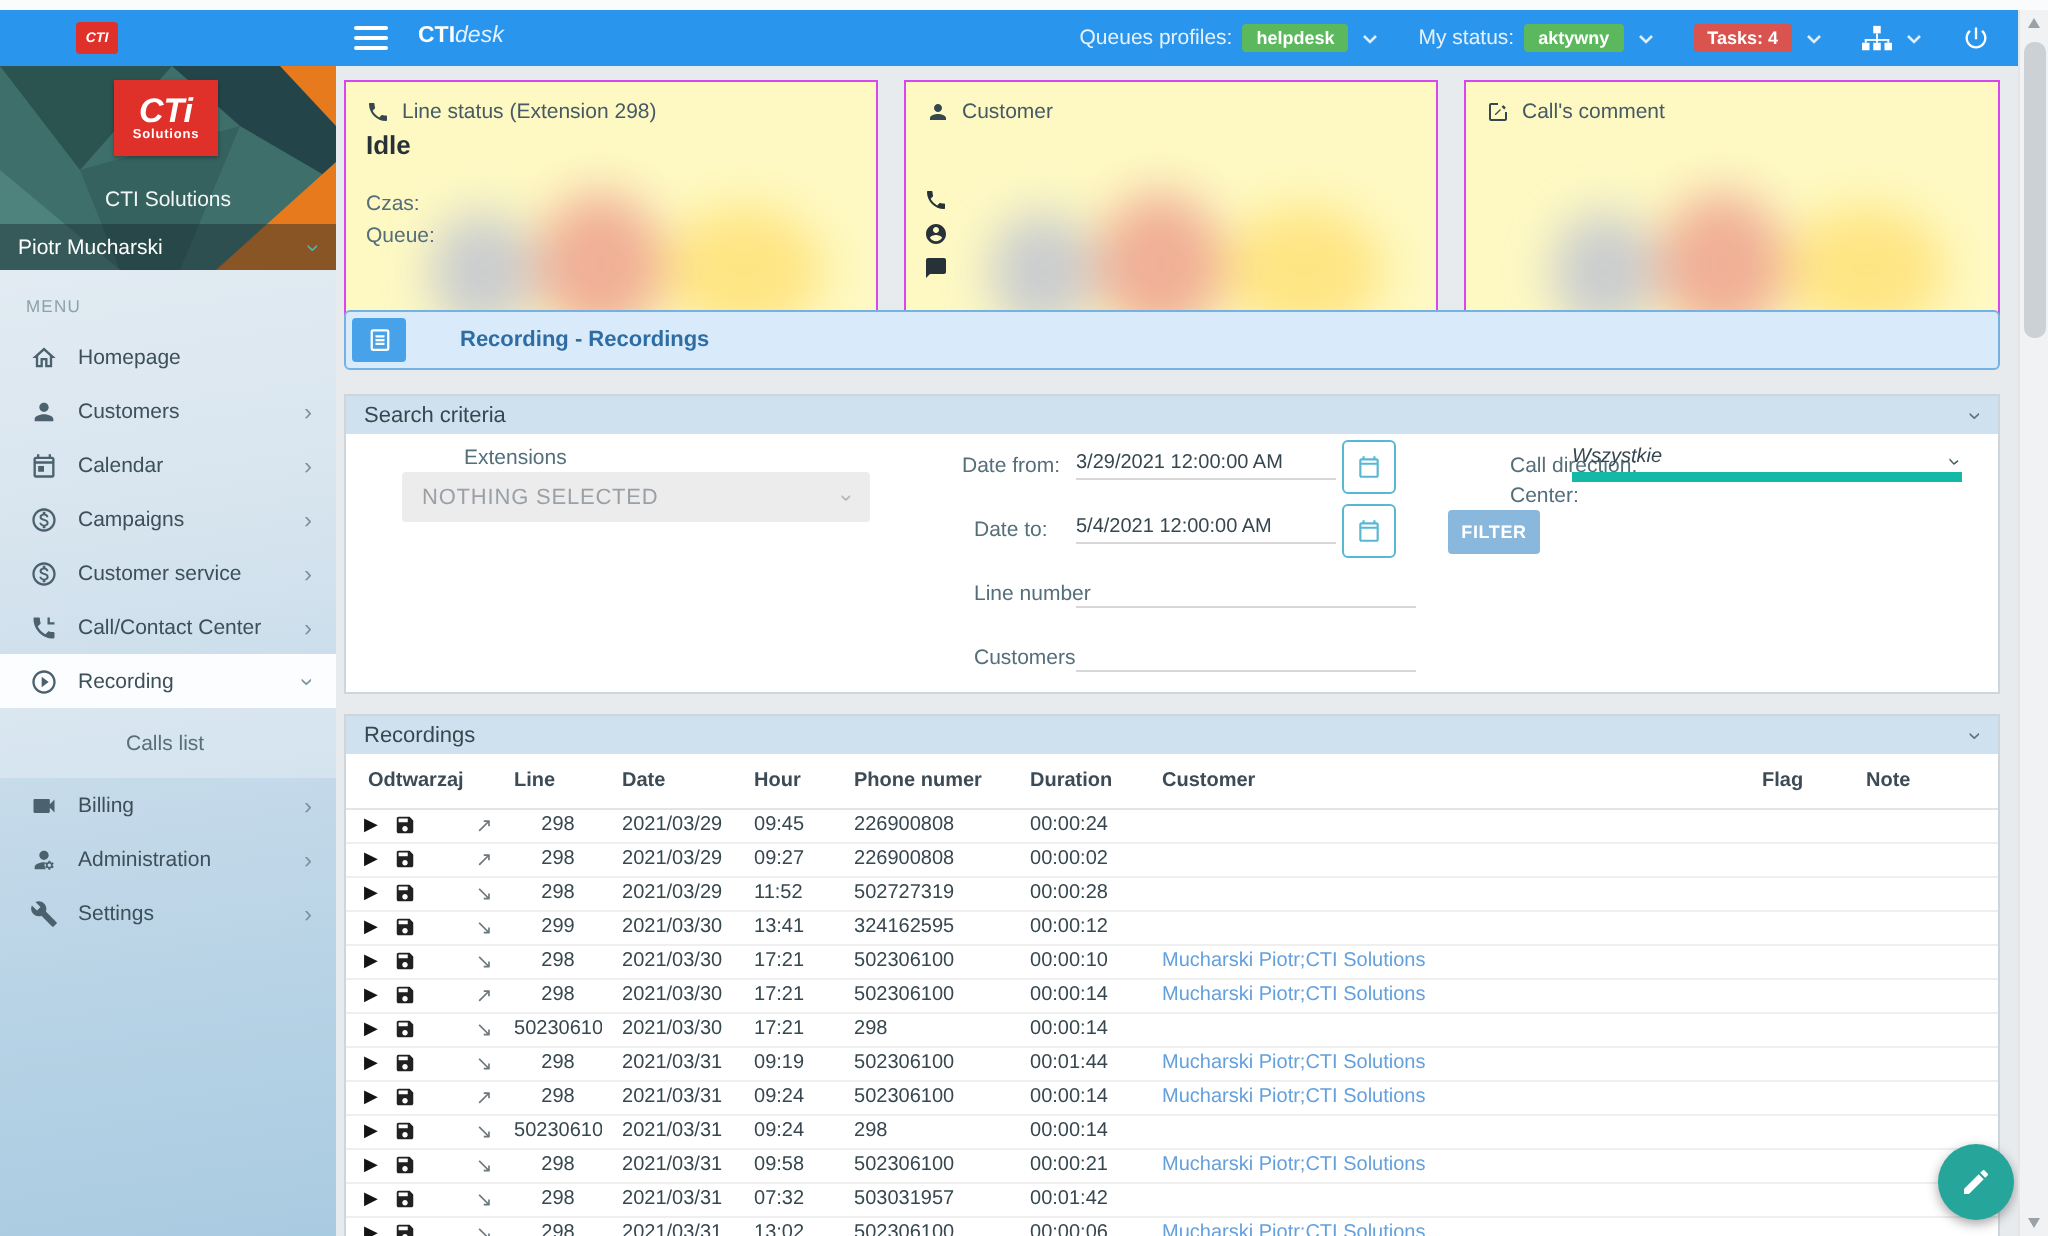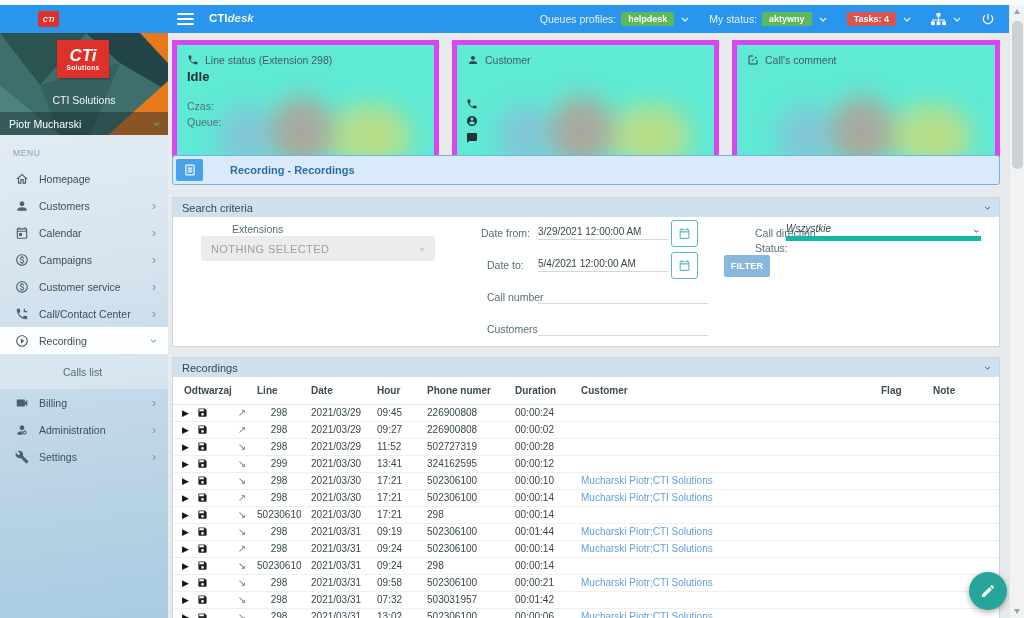--- a/index.html
+++ b/index.html
@@ -11,21 +11,21 @@
   .top-strip { position:absolute; top:0; left:0; width:1024px; height:5px; background:#fafbfc; }
   .appbar { position:absolute; top:5px; left:0; width:1009px; height:28px; background:#2a95ec; }
   .brand-badge { position:absolute; left:38px; top:6px; width:21px; height:16px; background:#e0302a;
                  border-radius:2px; color:#fff; font-size:7px; font-weight:bold; font-style:italic;
                  display:flex; align-items:center; justify-content:center; }
   .hamburger { position:absolute; left:177px; top:8px; width:17px; height:12px; display:flex;
                flex-direction:column; justify-content:space-between; cursor:pointer; }
   .hamburger span { display:block; height:2px; background:#fff; border-radius:1px; }
   .app-title { position:absolute; left:209px; top:7px; font-size:11.5px; color:#fff; }
   .app-title .b { font-weight:bold; }
-  .app-title .i { font-style:italic; color:#e3f1fd; font-weight:bold; }
+  .app-title .i { font-style:italic; color:#e3f1fd; font-weight:normal; }
   .appbar-right { position:absolute; right:14px; top:0; height:28px; display:flex; align-items:center; }
   .ab-label { color:rgba(255,255,255,.88); font-size:10.5px; }
   .badge { color:#fff; font-size:9px; font-weight:bold; padding:2px 7px; border-radius:2px; margin-left:5px; }
   .badge.green { background:#5cb85c; }
   .badge.red { background:#d9534f; }
   .caret { margin-left:7px; display:inline-flex; opacity:.85; cursor:pointer; }
   .grp { display:flex; align-items:center; margin-left:20px; }
   .ab-icon { display:inline-flex; cursor:pointer; margin-left:20px; }
 
   
@@ -57,21 +57,21 @@
   .sb-item .ic svg { width:14px; height:14px; fill:#4b626e; }
   .sb-item .lbl { margin-left:10px; font-size:10.5px; color:#3c4f5a; flex:1; }
   .sb-item .chev { color:#7d929e; font-size:12px; line-height:12px; }
   .sb-item .chev.down { transform:rotate(90deg); }
   .sb-item.active { background:rgba(255,255,255,.93); }
   .sb-sub { background:rgba(255,255,255,.28); padding:4px 0; }
   .sb-sub .sb-item { padding-left:38px; }
   .sb-sub .lbl { color:#5a6e78; }
 
   
-  .card { position:absolute; top:40px; height:132px; background:#5eead4; border:5px solid #d946ef; overflow:hidden; }
+  .card { position:absolute; top:40px; height:132px; background:#fef9c3; border:1px solid #d946ef; overflow:hidden; }
   .card .smudges { position:absolute; inset:0; filter:blur(12px); opacity:.55; pointer-events:none; }
   .card .smudges i { position:absolute; border-radius:50%; }
   .sm-p { left:16%; top:50%; width:52px; height:60px; background:#9fa8da; }
   .sm-r { left:36%; top:42%; width:64px; height:72px; background:#e57373; }
   .sm-y { left:60%; top:48%; width:80px; height:64px; background:#ffd54f; }
   .card-title { position:absolute; top:9px; left:10px; display:flex; align-items:center; gap:6px;
                 font-size:10.5px; color:#455a64; }
   .card-title svg { width:12px; height:12px; fill:#37474f; }
   .card-value { position:absolute; top:24px; left:10px; font-size:13px; font-weight:bold; color:#263238; }
   .card-row1 { position:absolute; top:55px; left:10px; font-size:10.5px; color:#546e7a; }
@@ -408,32 +408,32 @@
     </button>
 
     <span class="f-label" style="left:283px;top:61px;">Date to:</span>
     <input class="u-input" style="left: 365px; top: 58px; width: 130px;" value="5/4/2021 12:00:00 AM">
     <button class="cal-btn" style="left:498px;top:54px;">
       <svg viewBox="0 0 24 24">
           <path d="M19 4h-1V2h-2v2H8V2H6v2H5c-1.11 0-2 .9-2 2v14c0 1.1.89 2 2 2h14c1.1 0 2-.9 2-2V6c0-1.1-.9-2-2-2zm0 16H5V10h14v10zM5 8V6h14v2H5z"></path>
         </svg>
     </button>
 
-    <span class="f-label" style="left:283px;top:93px;">Call number</span>
+    <span class="f-label" style="left:283px;top:93px;">Line number</span>
     <input class="u-input" style="left: 365px; top: 90px; width: 170px;">
 
     <span class="f-label" style="left:283px;top:125px;">Customers</span>
     <input class="u-input" style="left: 365px; top: 122px; width: 170px;">
 
     <span class="f-label" style="left:551px;top:29px;">Call direction:</span>
     <div class="dir-select">
       <span>Wszystkie</span>
       <span class="dchev">›</span>
     </div>
-    <span class="f-label" style="left:551px;top:44px;">Status:</span>
+    <span class="f-label" style="left:551px;top:44px;">Center:</span>
     <button class="filter-btn">FILTER</button>
   </section>
 
   <section class="panel panel-rec">
     <div class="panel-head">
       <span>Recordings</span>
       <span class="ph-caret">›</span>
     </div>
     <table class="rec">
       <colgroup>

